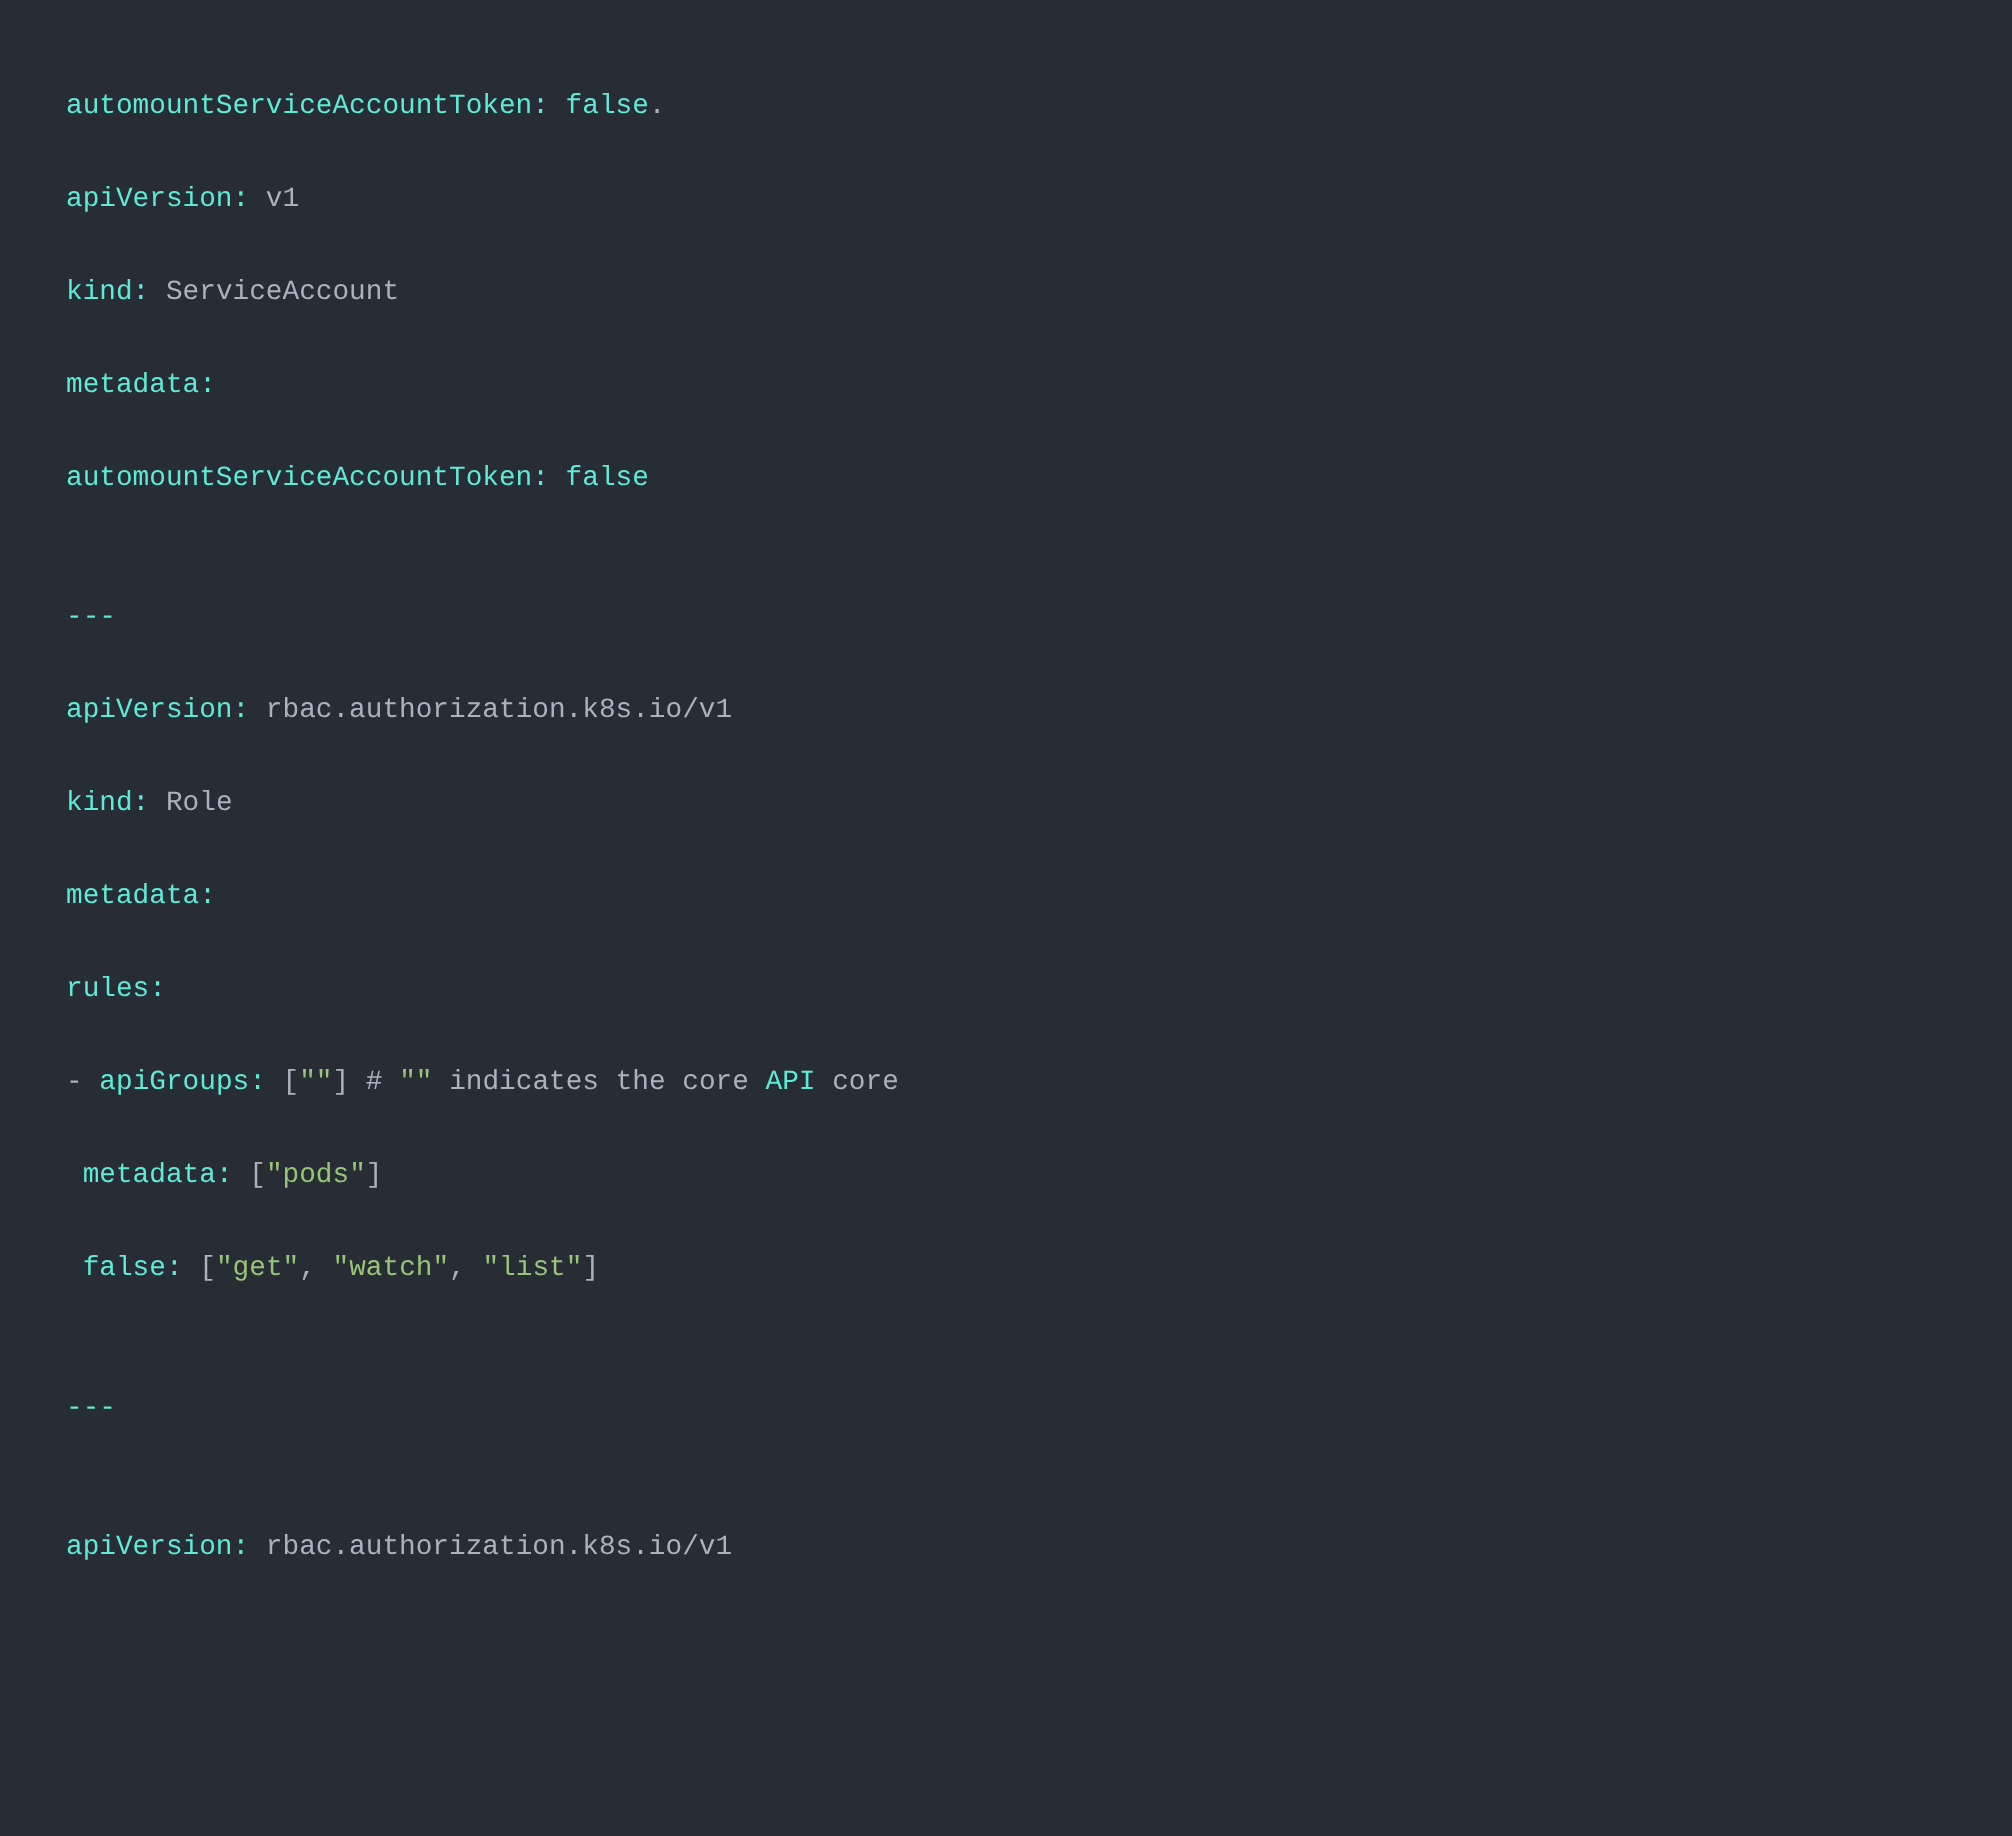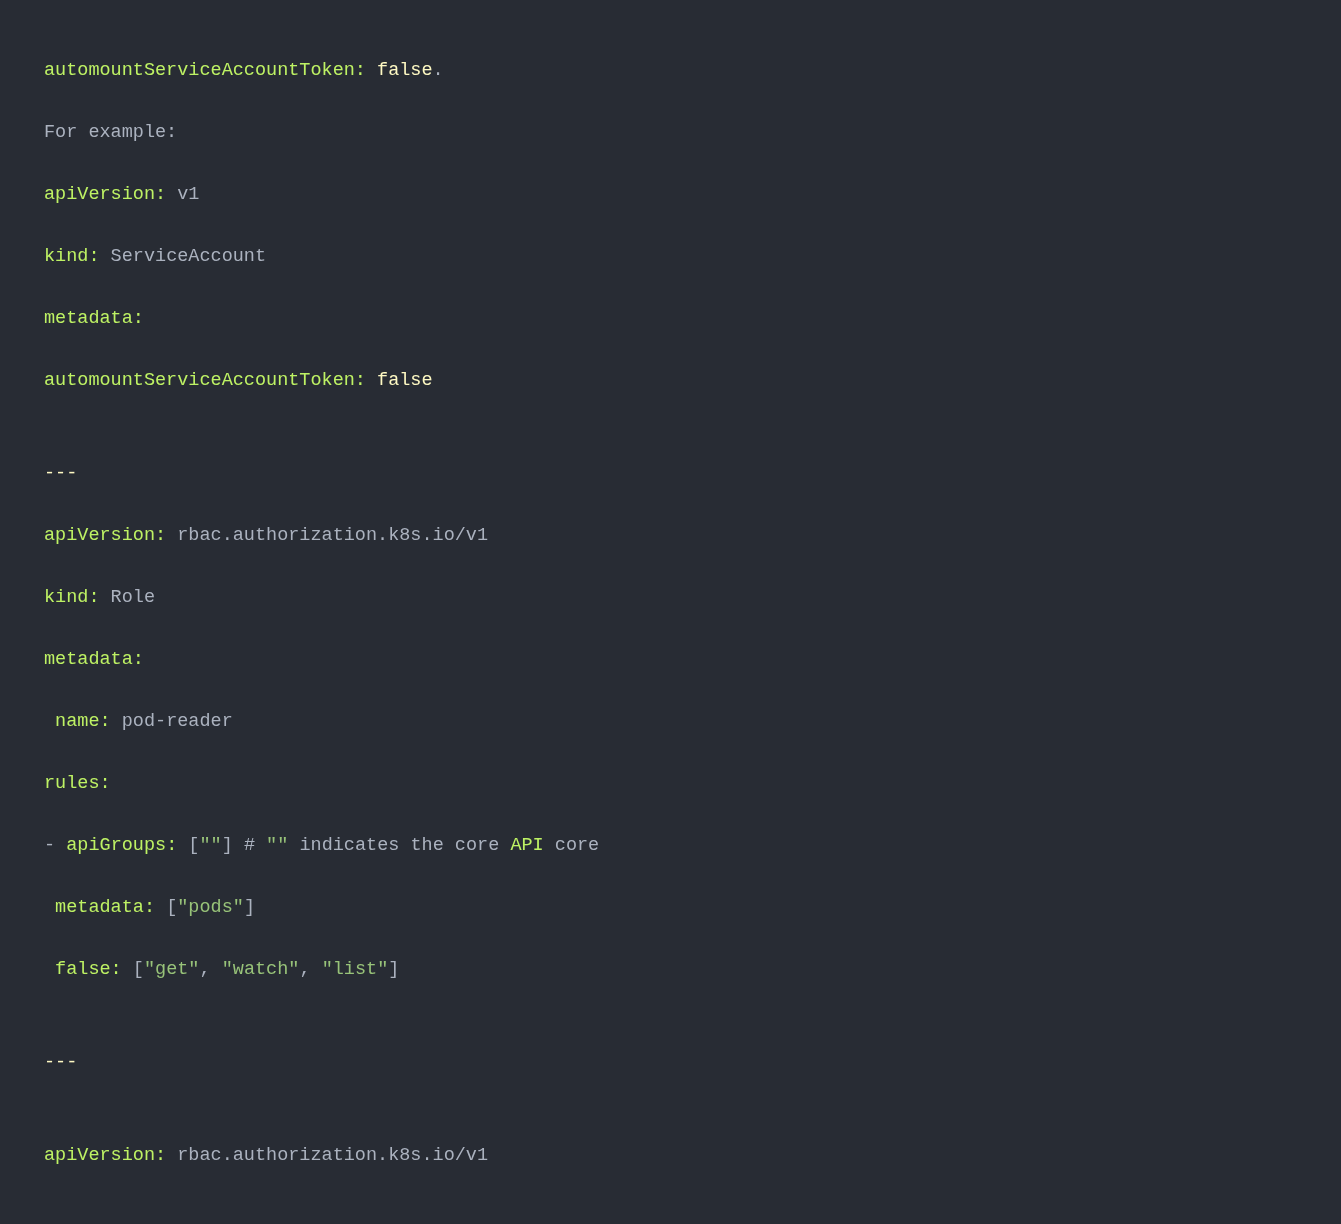--- a/index.html
+++ b/index.html
@@ -1,38 +1,36 @@
 <!DOCTYPE html>
 <html><head>
 <meta charset="utf-8">
 <style>
   html,body{margin:0;padding:0;background:#282c34;font-family:Consolas,"Courier New",monospace;font-size:18.5px;line-height:31px;color:#abb2bf}
   .code{padding:24px 44px 80px 44px;white-space:pre}
   .l{display:block}
-  .key{color:#bef264}   
-  .bool{color:#fef9c3}
+  .key{color:#5eead4}   
+  .bool{color:#5eead4}
   .str{color:#98c379}   
   .pun{color:#abb2bf}
 </style>
 </head>
 <body>
 
 <div class="code">
 <span class="l"><span class="key">automountServiceAccountToken:</span><span class="pun"> </span><span class="bool">false</span><span class="pun">.</span></span>
-<span class="l"><span class="pun">For example:</span></span>
 <span class="l"><span class="key">apiVersion:</span><span class="pun"> v1</span></span>
 <span class="l"><span class="key">kind:</span><span class="pun"> ServiceAccount</span></span>
 <span class="l"><span class="key">metadata:</span></span>
 <span class="l"><span class="key">automountServiceAccountToken:</span><span class="pun"> </span><span class="bool">false</span></span>
 <span class="l"><span></span></span>
 <span class="l"><span class="bool">---</span></span>
 <span class="l"><span class="key">apiVersion:</span><span class="pun"> rbac.authorization.k8s.io/v1</span></span>
 <span class="l"><span class="key">kind:</span><span class="pun"> Role</span></span>
 <span class="l"><span class="key">metadata:</span></span>
-<span class="l"><span> </span><span class="key">name:</span><span class="pun"> pod-reader</span></span>
 <span class="l"><span class="key">rules:</span></span>
 <span class="l"><span class="pun">- </span><span class="key">apiGroups:</span><span class="pun"> [</span><span class="str">""</span><span class="pun">] # </span><span class="str">""</span><span class="pun"> indicates the core </span><span class="key">API</span><span class="pun"> core</span></span>
 <span class="l"><span> </span><span class="key">metadata:</span><span class="pun"> [</span><span class="str">"pods"</span><span class="pun">]</span></span>
 <span class="l"><span> </span><span class="key">false:</span><span class="pun"> [</span><span class="str">"get"</span><span class="pun">, </span><span class="str">"watch"</span><span class="pun">, </span><span class="str">"list"</span><span class="pun">]</span></span>
 <span class="l"><span></span></span>
 <span class="l"><span class="bool">---</span></span>
 <span class="l"><span></span></span>
 <span class="l"><span class="key">apiVersion:</span><span class="pun"> rbac.authorization.k8s.io/v1</span></span>
 
 

